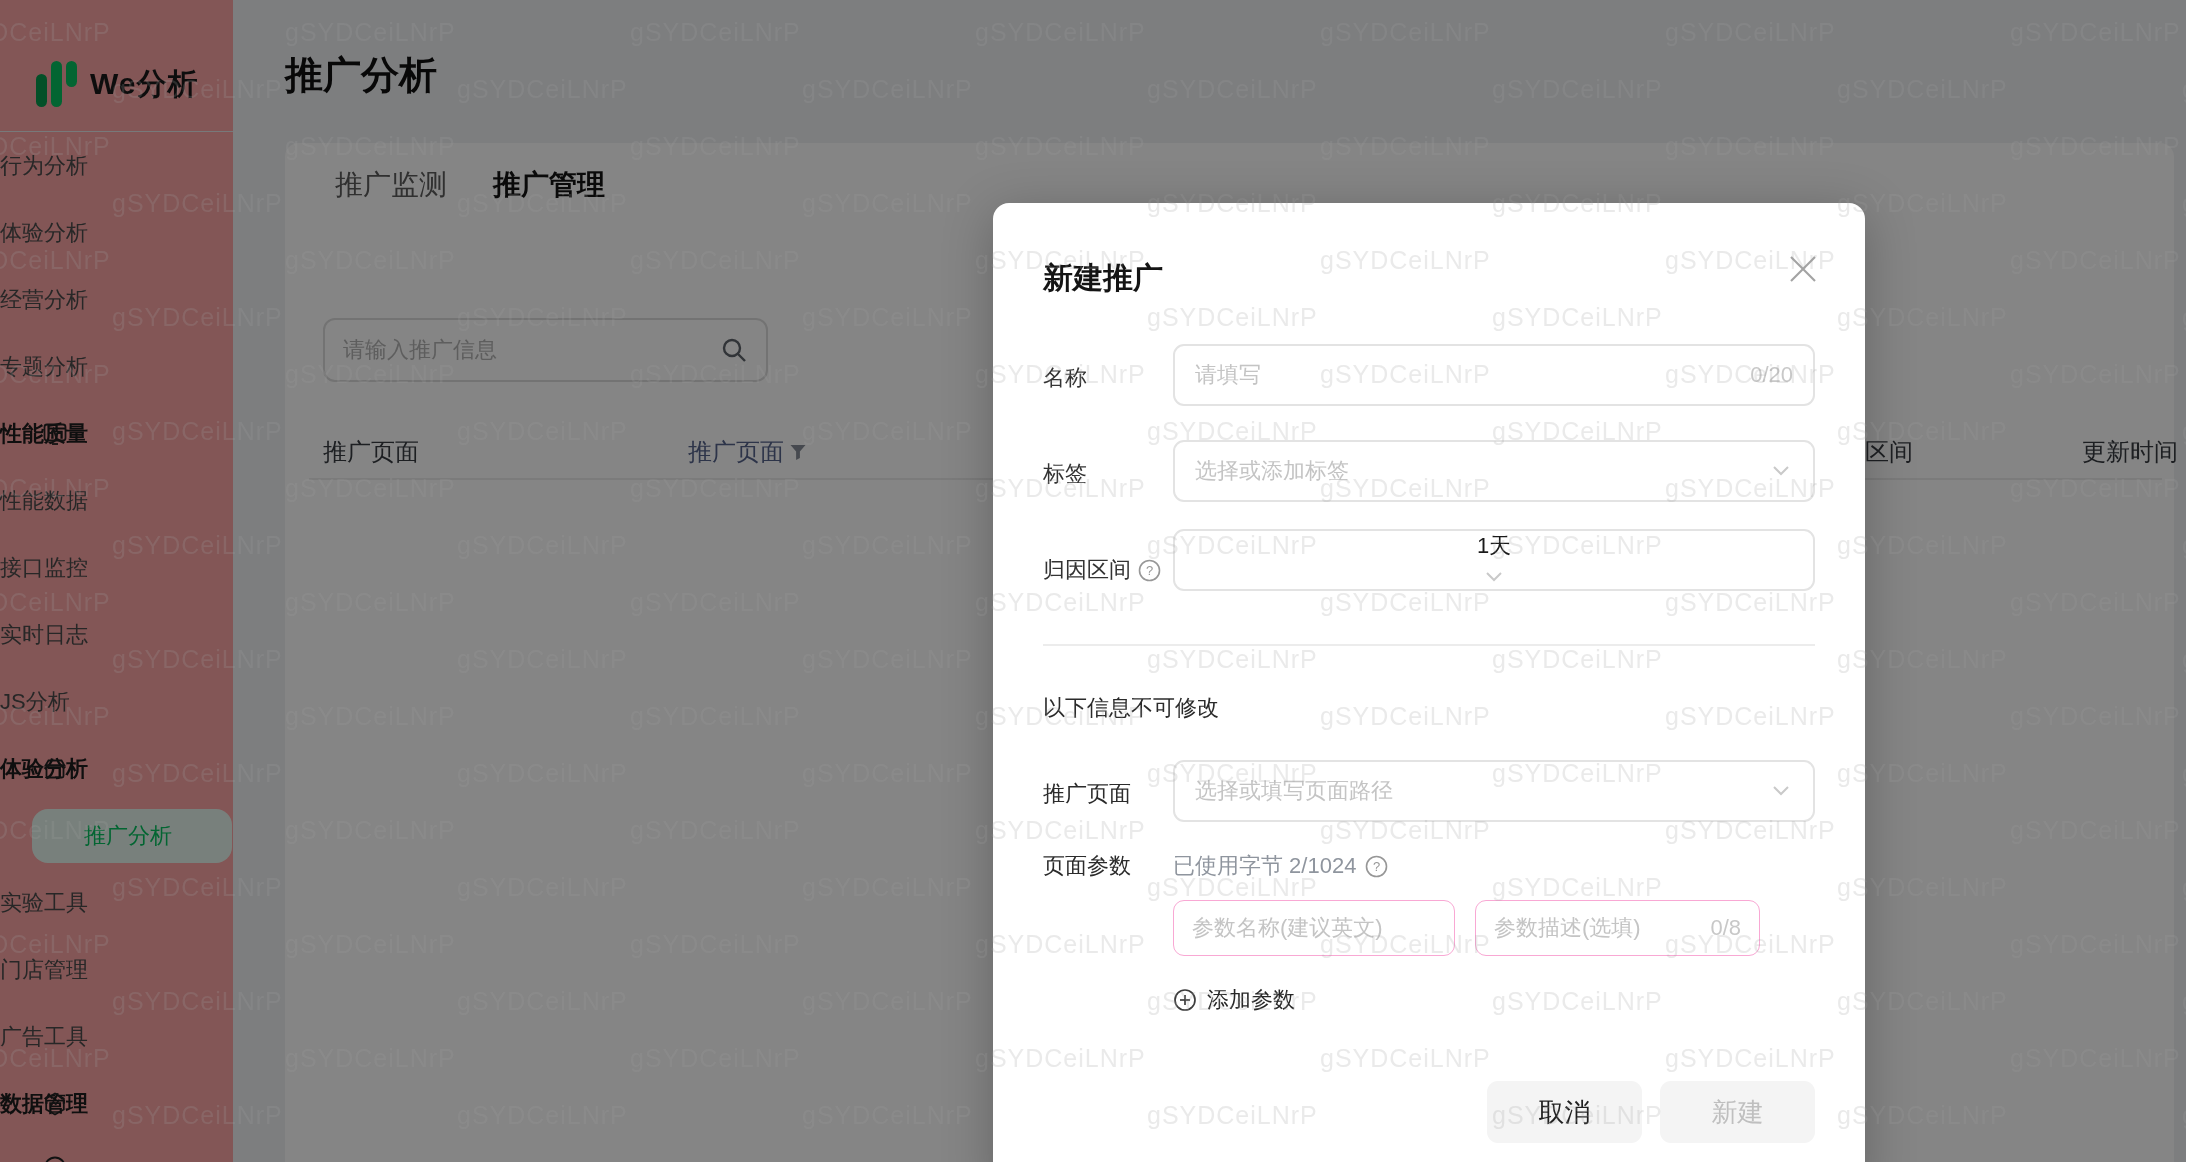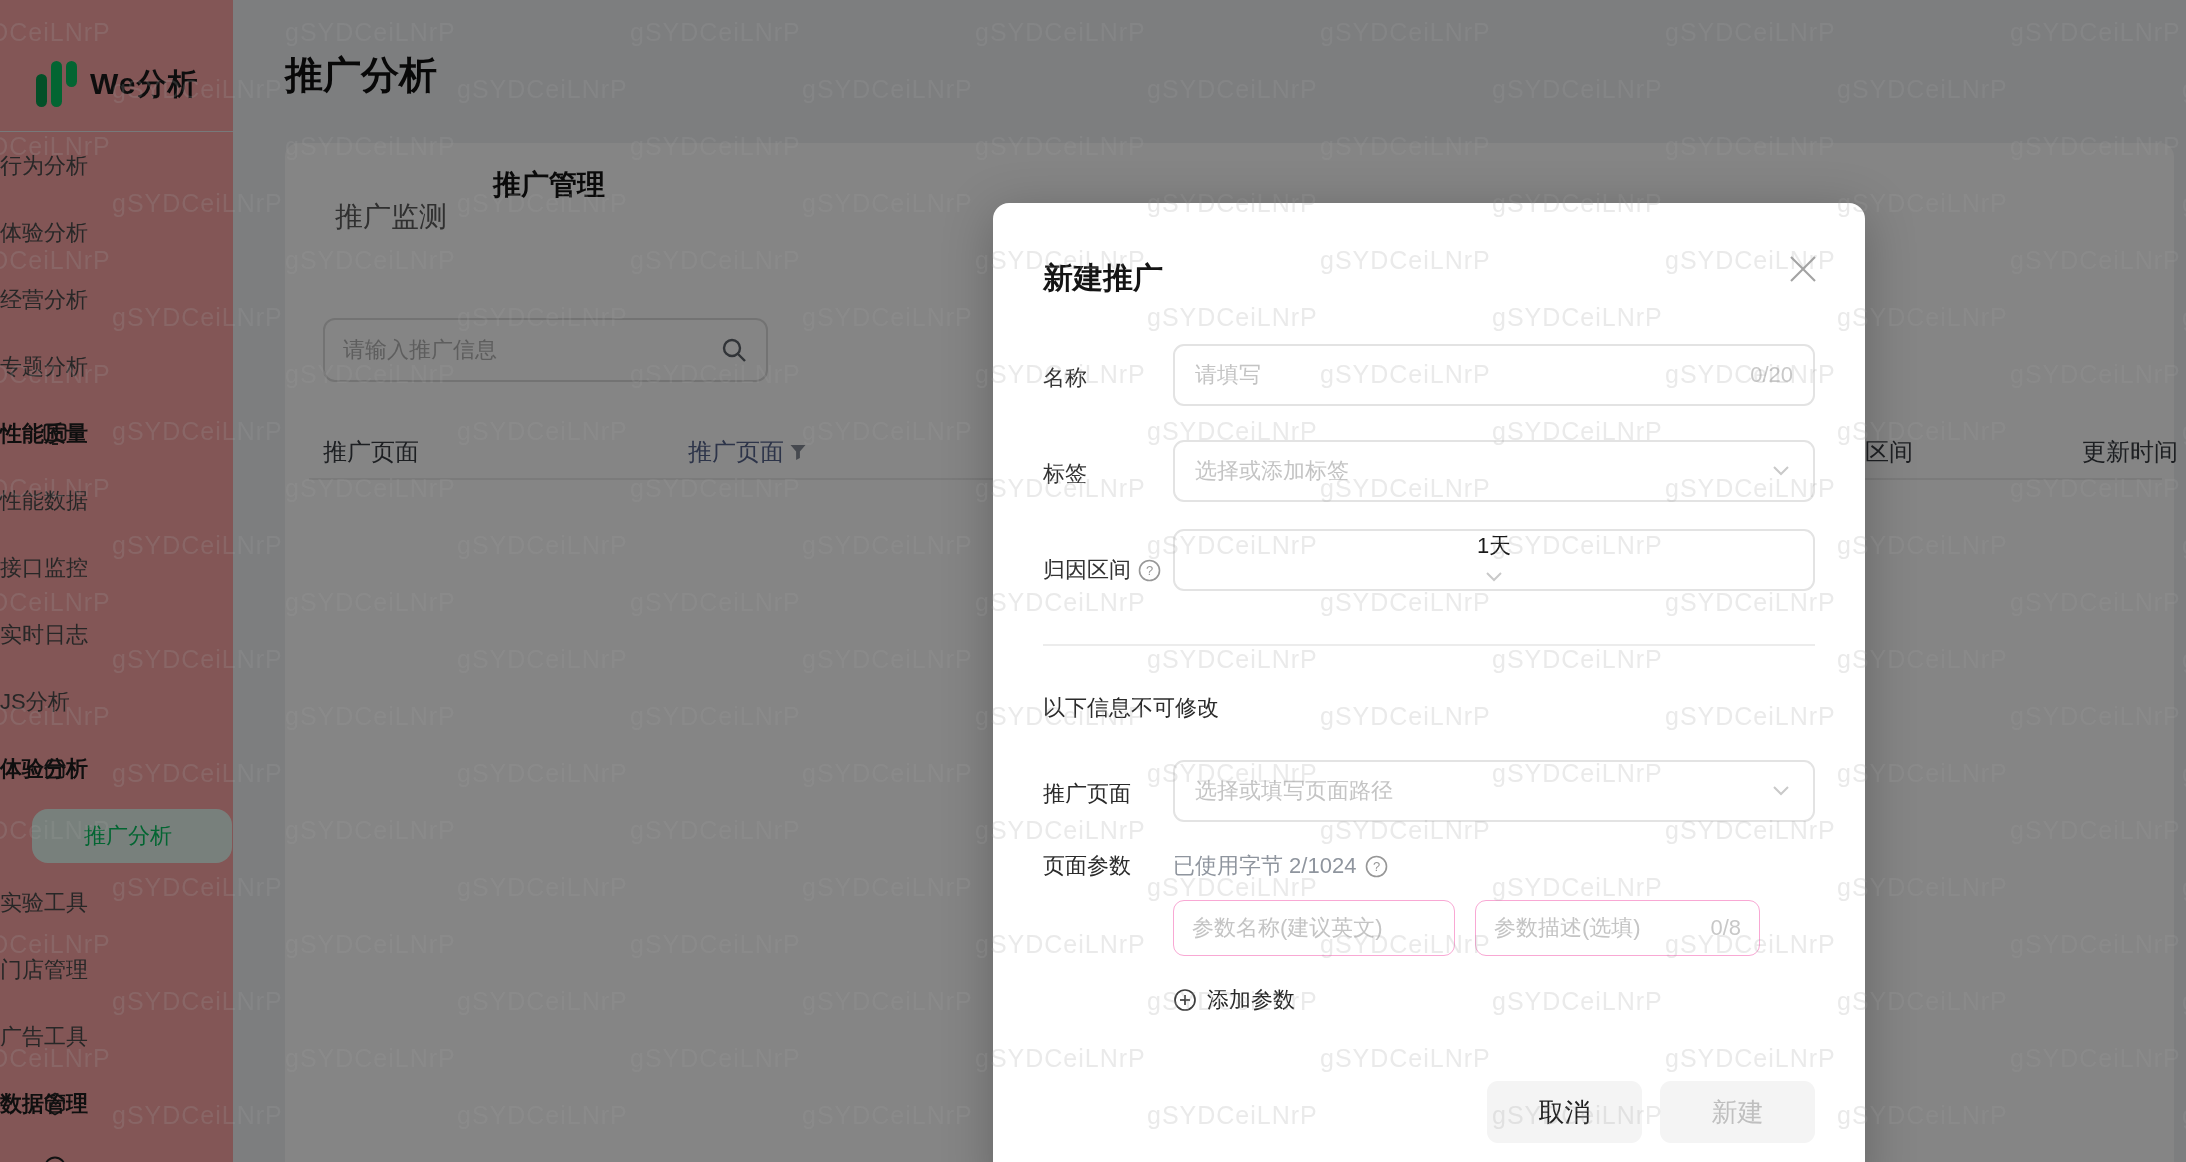--- a/index.html
+++ b/index.html
@@ -27,21 +27,21 @@
                     background:#e7f6ee; border-radius:16px; color:#07C160; }
   .partial-row { position:absolute; left:42px; top:1152px; width:26px; height:26px; color:#242424; }
   .partial-row svg { width:26px; height:26px; }
 
   
   .content-title { position:absolute; left:285px; top:50px; font-size:38px; font-weight:600; color:#101010; z-index:1; }
   .card { position:absolute; left:285px; top:143px; width:1889px; height:1039px; background:#ffffff;
           border-radius:14px; z-index:1; }
   .tab { position:absolute; top:166px; font-size:28px; color:#5c5c5c; cursor:pointer; z-index:2; }
   .tab.active { font-weight:700; color:#151515; }
-  .tab-monitor { left:335px;margin-top:32px; }
+  .tab-monitor { left:335px; }
   .tab-manage  { left:493px; }
   .search-box { position:absolute; left:323px; top:318px; width:445px; height:64px; border:2px solid #dcdcdc;
                 border-radius:12px; background:#fff; display:flex; align-items:center; padding:0 18px; z-index:2; }
   .search-box input { flex:1; border:none; outline:none; font-size:22px; color:#333; background:transparent;
                       font-family:inherit; }
   .search-box input::placeholder { color:#b5b5b5; }
   .search-icon { width:28px; height:28px; color:#5f646b; flex:0 0 auto; }
   .search-icon svg { width:28px; height:28px; display:block; }
   .th { position:absolute; top:436px; font-size:24px; color:#383c42; z-index:2; white-space:nowrap; }
   .th-name { left:323px; }

